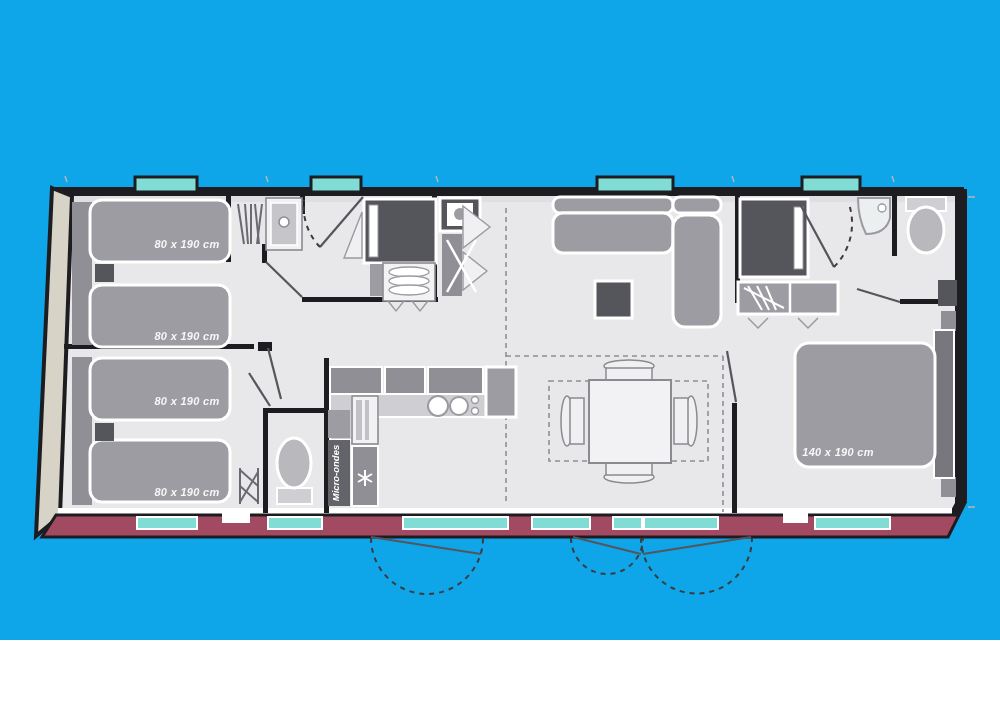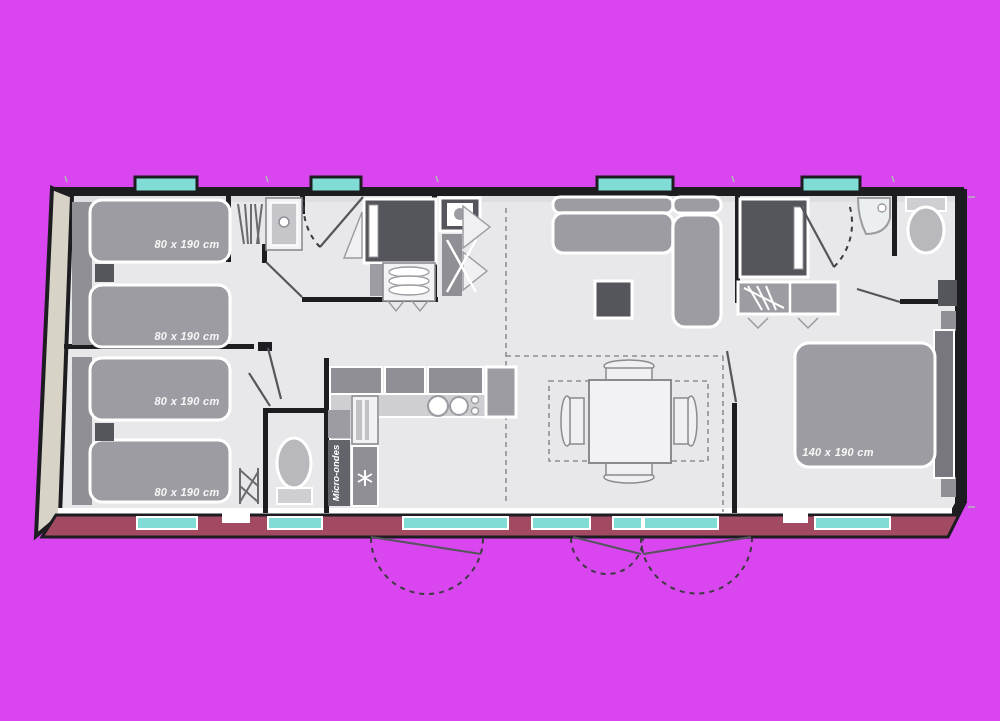--- a/index.html
+++ b/index.html
@@ -1,16 +1,16 @@
 <!DOCTYPE html>
 <html><head>
 <meta charset="utf-8">
 <style>
   html,body{margin:0;padding:0;background:#ffffff;}
-  #stage{position:relative;width:1000px;height:721px;background:#d946ef;overflow:hidden;
+  #stage{position:relative;width:1000px;height:640px;background:#0ea5e9;overflow:hidden;
          font-family:"Liberation Sans",sans-serif;}
   svg{position:absolute;left:0;top:0;}
   
   .wall{fill:#1d1d21;}
   .win{fill:#80dcd4;stroke:#1d1d21;stroke-width:3;}
   .winb{fill:#80dcd4;stroke:#ffffff;stroke-width:2;}
   .furn{fill:#9c9ca2;stroke:#ffffff;stroke-width:3;}
   .furn2{fill:#8f8f95;stroke:#ffffff;stroke-width:2;}
   .dark{fill:#55555c;stroke:#ffffff;stroke-width:3;}
   .lite{fill:#cfcfd3;stroke:#ffffff;stroke-width:2;}

